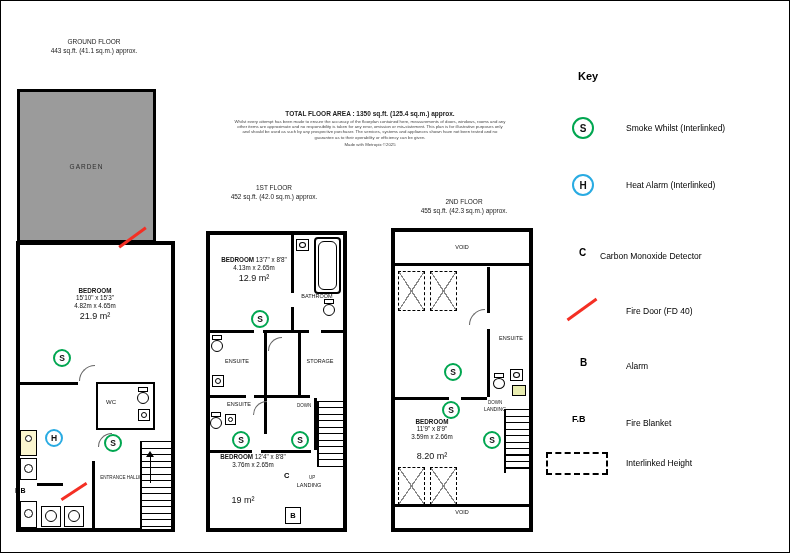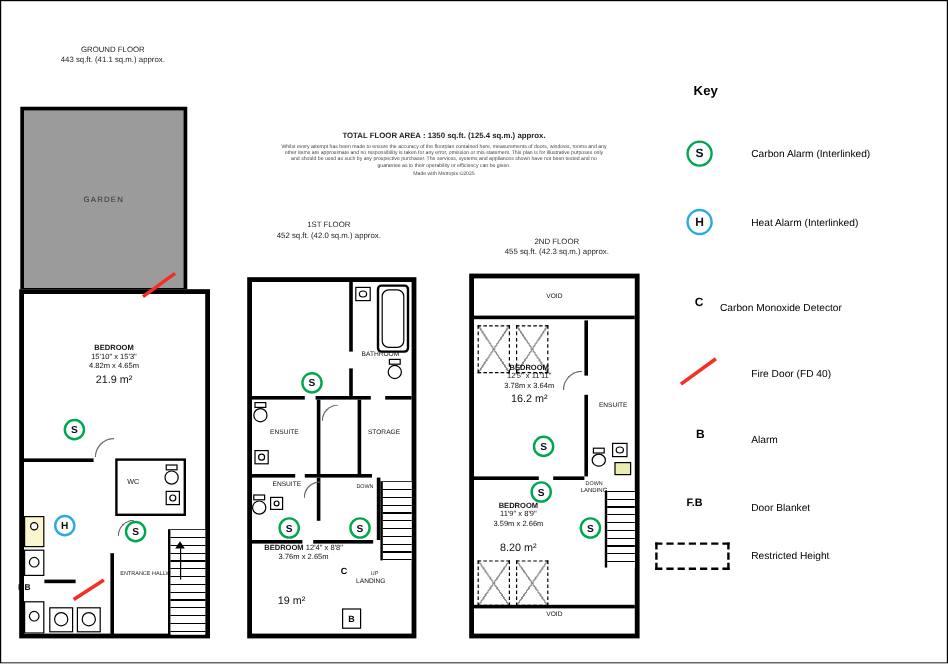--- a/index.html
+++ b/index.html
@@ -178,20 +178,25 @@
   <div class="wall" style="left:297px;top:332px;width:3px;height:63px"></div>
   <div class="wall" style="left:209px;top:394px;width:36px;height:3px"></div>
   <div class="wall" style="left:253px;top:394px;width:56px;height:3px"></div>
   <div class="wall" style="left:263px;top:397px;width:3px;height:36px"></div>
   <div class="wall" style="left:209px;top:449px;width:42px;height:3px"></div>
   <div class="wall" style="left:260px;top:449px;width:50px;height:3px"></div>
   <div class="wall" style="left:313px;top:397px;width:3px;height:52px"></div>
   <div class="door-arc" style="left:267px;top:336px;width:14px;height:14px"></div>
   <div class="door-arc" style="left:252px;top:400px;width:14px;height:14px"></div>
 
+  <div class="room-label" style="left:211px;top:255px;width:84px">
+    <div class="rl-line"><span class="rl-name">BEDROOM</span> <span>13'7" x 8'8"</span></div>
+    <div class="rl-line">4.13m x 2.65m</div>
+    <div class="rl-area">12.9 m²</div>
+  </div>
   <div class="alarm smoke" style="left:250px;top:309px">S</div>
 
   <div class="small-label" style="left:290px;top:292px;width:52px">BATHROOM</div>
   <div class="small-label" style="left:212px;top:357px;width:48px">ENSUITE</div>
   <div class="toilet" style="left:210px;top:334px;width:12px;height:17px">
     <div class="tank"></div>
     <div class="bowl"></div>
   </div>
   <div class="fixture" style="left:211px;top:374px;width:12px;height:12px">
     <div class="dot" style="left:2px;top:2px;width:6px;height:6px"></div>
@@ -223,26 +228,20 @@
   </div>
   <div class="area-label" style="left:216px;top:494px;width:52px">19 m²</div>
 
   <div class="outline" style="left:390px;top:227px;width:142px;height:304px"></div>
 
   <div class="small-label" style="left:441px;top:243px;width:40px">VOID</div>
   <div class="wall" style="left:394px;top:262px;width:134px;height:3px"></div>
   <div class="dashed-box" style="left:397px;top:270px;width:27px;height:40px"></div>
   <div class="dashed-box" style="left:429px;top:270px;width:27px;height:40px"></div>
 
-  <div class="room-label" style="left:401px;top:302px;width:78px">
-    <div class="rl-name">BEDROOM</div>
-    <div class="rl-line">12'5" x 11'11"</div>
-    <div class="rl-line">3.78m x 3.64m</div>
-    <div class="rl-area">16.2 m²</div>
-  </div>
   <div class="alarm smoke" style="left:443px;top:362px">S</div>
 
   <div class="wall" style="left:486px;top:266px;width:3px;height:46px"></div>
   <div class="wall" style="left:486px;top:328px;width:3px;height:68px"></div>
   <div class="door-arc" style="left:468px;top:308px;width:16px;height:16px"></div>
   <div class="small-label" style="left:489px;top:334px;width:42px">ENSUITE</div>
   <div class="toilet" style="left:492px;top:372px;width:12px;height:16px">
     <div class="tank"></div>
     <div class="bowl"></div>
   </div>
@@ -268,33 +267,33 @@
   <div class="alarm smoke" style="left:482px;top:430px">S</div>
 
   <div class="dashed-box" style="left:397px;top:466px;width:27px;height:38px"></div>
   <div class="dashed-box" style="left:429px;top:466px;width:27px;height:38px"></div>
   <div class="wall" style="left:394px;top:503px;width:134px;height:3px"></div>
   <div class="small-label" style="left:441px;top:508px;width:40px">VOID</div>
 
   <div class="key-heading" style="left:577px;top:69px">Key</div>
 
   <div class="key-circle smoke" style="left:571px;top:116px">S</div>
-  <div class="key-label" style="left:625px;top:122px">Carbon Alarm (Interlinked)</div>
+  <div class="key-label" style="left:625px;top:122px">Smoke Whilst (Interlinked)</div>
 
   <div class="key-circle heat" style="left:571px;top:173px">H</div>
   <div class="key-label" style="left:625px;top:179px">Heat Alarm (Interlinked)</div>
 
   <div class="key-letter" style="left:578px;top:246px;font-size:10px">C</div>
   <div class="key-label" style="left:599px;top:250px">Carbon Monoxide Detector</div>
 
   <div class="fire-door" style="left:563px;top:307px;width:36px;transform:rotate(-36deg)"></div>
   <div class="key-label" style="left:625px;top:305px">Fire Door (FD 40)</div>
 
   <div class="key-letter" style="left:579px;top:356px;font-size:10px">B</div>
   <div class="key-label" style="left:625px;top:360px">Alarm</div>
 
   <div class="key-letter" style="left:571px;top:413px;font-size:9px">F.B</div>
-  <div class="key-label" style="left:625px;top:417px">Door Blanket</div>
+  <div class="key-label" style="left:625px;top:417px">Fire Blanket</div>
 
   <div class="key-dashed" style="left:545px;top:451px;width:62px;height:23px"></div>
-  <div class="key-label" style="left:625px;top:457px">Restricted Height</div>
+  <div class="key-label" style="left:625px;top:457px">Interlinked Height</div>
 
 </div>
 
 </body></html>

